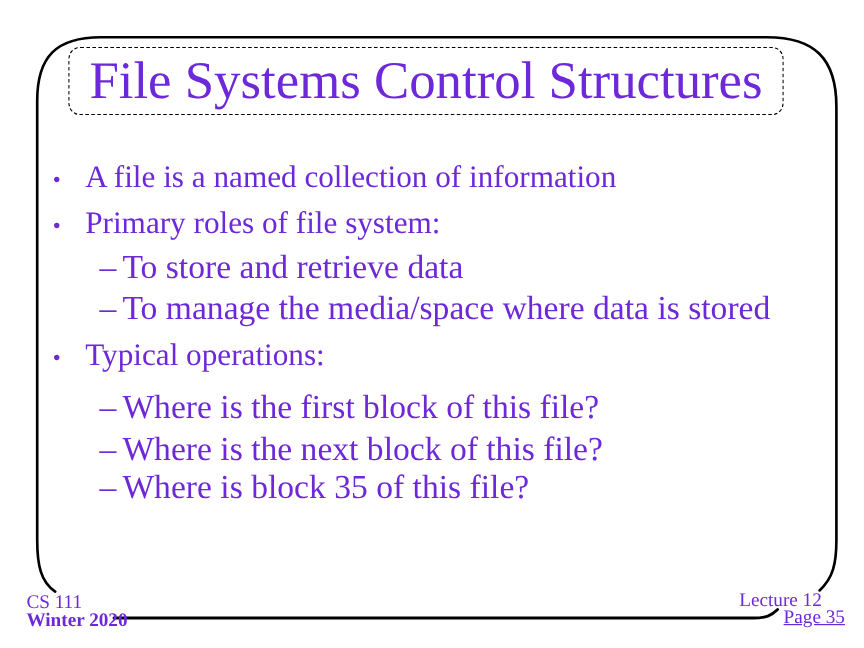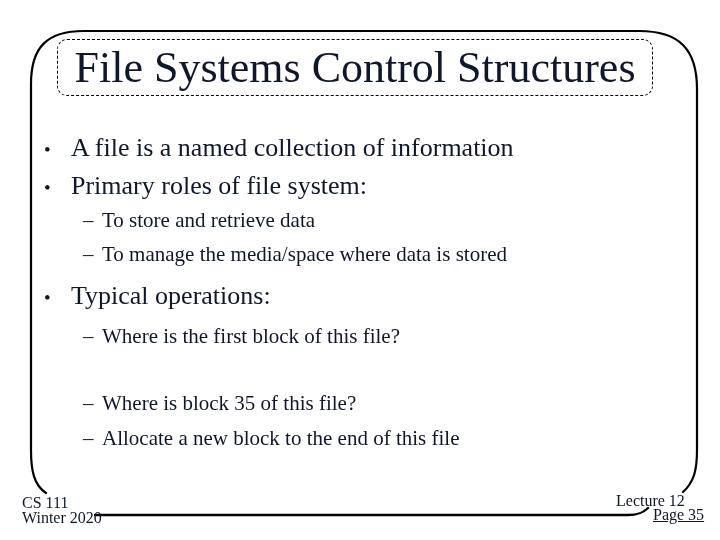--- a/index.html
+++ b/index.html
@@ -1,35 +1,35 @@
 <!DOCTYPE html>
 <html><head>
 <meta charset="utf-8">
 <style>
   html,body{margin:0;padding:0;background:#ffffff;}
   .slide{
     position:relative;width:720px;height:540px;background:#ffffff;
-    font-family:"Liberation Serif","DejaVu Serif",serif;color:#0f172a;
+    font-family:"Liberation Serif","DejaVu Serif",serif;color:#6d28d9;
     overflow:hidden;
   }
   .frame-svg{position:absolute;left:0;top:0;width:720px;height:540px;}
   .title-box{
     position:absolute;left:57px;top:39px;width:596px;height:57px;
     border:1px dashed #000;border-radius:10px;box-sizing:border-box;
     display:flex;align-items:center;justify-content:center;
   }
   .title-text{font-size:44px;white-space:nowrap;}
   .row{position:absolute;white-space:nowrap;line-height:1;}
   .l1{font-size:26px;left:44px;}
   .l1 .marker{display:inline-block;width:27px;font-size:19px;}
-  .l2{font-size:21px;left:83px;}
+  .l2{font-size:28px;left:83px;}
   .l2 .marker{display:inline-block;width:19px;}
   .footer-text{position:absolute;font-size:16px;line-height:1;white-space:nowrap;}
   .f-course{left:22px;top:495px;}
-  .f-term{left:22px;top:510px;}
+  .f-term{left:22px;top:510px;font-weight:bold;}
   .f-lecture{left:616px;top:493px;}
   .f-page{left:653px;top:507px;text-decoration:underline;}
 </style>
 </head>
 <body>
 
 <div class="slide">
 
   <svg class="frame-svg" viewBox="0 0 720 540" aria-hidden="true">
     <path d="M 46 493 C 34 485 31 471 31 450 L 31 84 C 31 47 47 31 84 31 L 639 31 C 679 31 697 49 697 89 L 697 450 C 697 470 694 482 683 492" fill="none" stroke="#000000" stroke-width="2.2" stroke-linecap="round"></path>
@@ -57,28 +57,28 @@
   </div>
 
   <div class="row l1" style="top:283px">
     <span class="marker">•</span><span>Typical operations:</span>
   </div>
 
   <div class="row l2" style="top:326px">
     <span class="marker">–</span><span>Where is the first block of this file?</span>
   </div>
 
+  <div class="row l2" style="top:361px">
+    <span class="marker">–</span><span>Where is the next block of this file?</span>
+  </div>
 
   <div class="row l2" style="top:393px">
     <span class="marker">–</span><span>Where is block 35 of this file?</span>
   </div>
 
-  <div class="row l2" style="top:428px">
-    <span class="marker">–</span><span>Allocate a new block to the end of this file</span>
-  </div>
 
 
   <span class="footer-text f-course">CS 111</span>
   <span class="footer-text f-term">Winter 2020</span>
   <span class="footer-text f-lecture">Lecture 12</span>
   <span class="footer-text f-page">Page 35</span>
 
 </div>
 
 </body></html>

